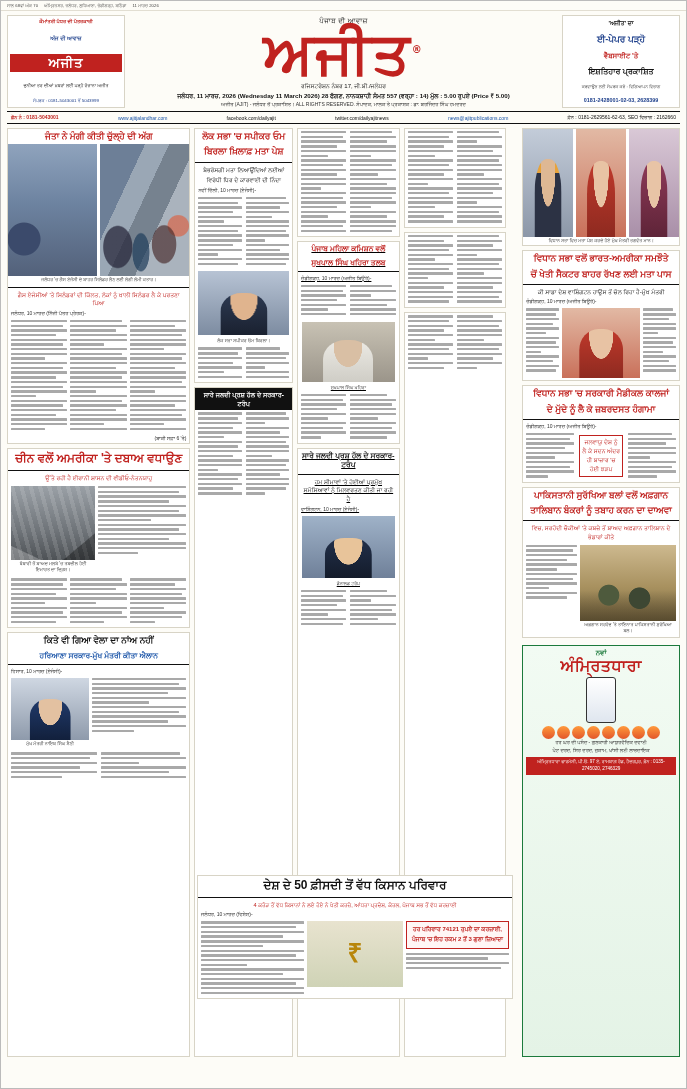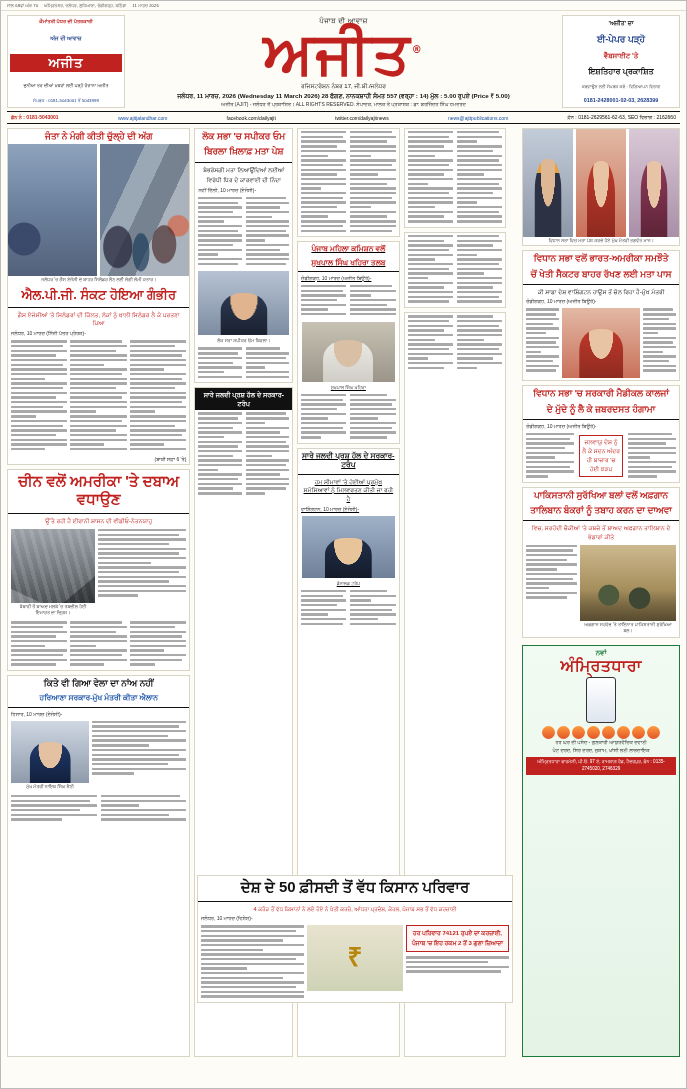--- a/index.html
+++ b/index.html
@@ -128,21 +128,21 @@
   .hl {
     color: #c0221f;
     font-weight: bold;
     text-align: center;
     line-height: 1.25;
     padding: 2px 2px;
   }
   .hl.black { color: #111; }
   .hl.blue { color:#1a54a8; }
   .hl.big { font-size: 13px; }
-  .hl.med { font-size: 15px; }
+  .hl.med { font-size: 12px; }
   .hl.sm { font-size: 9px; }
   .hl.xs { font-size: 7.5px; }
   .subhl {
     font-size: 6px; text-align:center; color:#111; line-height:1.45; padding:1px 3px;
   }
   .subhl.red { color:#c0221f; }
 
   
   .body-text { padding: 2px 3px; }
   .ln { height: 2.4px; background: #5a5a5a; opacity:.52; margin-bottom: 2.3px; border-radius: .5px;}
@@ -380,21 +380,20 @@
 
     <div class="col col-a">
 
       <div class="box">
         <div class="hl sm">ਜੰਤਾ ਨੇ ਮੰਗੀ ਕੀਤੀ ਚੁੱਲ੍ਹੇ ਦੀ ਅੱਗ</div>
         <div class="photo-strip">
           <div class="photo ph-lpg"></div>
           <div class="photo ph-crowd"></div>
         </div>
         <div class="cap">ਜਲੰਧਰ 'ਚ ਗੈਸ ਏਜੰਸੀ ਦੇ ਬਾਹਰ ਸਿਲੰਡਰ ਲੈਣ ਲਈ ਲੱਗੀ ਲੰਮੀ ਕਤਾਰ।</div>
-        <div class="hl big">ਐਲ.ਪੀ.ਜੀ. ਸੰਕਟ ਹੋਇਆ ਗੰਭੀਰ</div>
         <div class="divline"></div>
         <div class="subhl red">ਗੈਸ ਏਜੰਸੀਆਂ 'ਤੇ ਸਿਲੰਡਰਾਂ ਦੀ ਕਿੱਲਤ, ਲੋਕਾਂ ਨੂੰ ਖਾਲੀ ਸਿਲੰਡਰ ਲੈ ਕੇ ਪਰਤਣਾ ਪਿਆ</div>
         <div class="byline">ਜਲੰਧਰ, 10 ਮਾਰਚ (ਨਿੱਜੀ ਪੱਤਰ ਪ੍ਰੇਰਕ)-</div>
         <div class="body-text cols3">
           <div>
             <div class="ln"></div>
               <div class="ln s92"></div>
               <div class="ln"></div>
               <div class="ln s80"></div>
             <div class="ln"></div>

